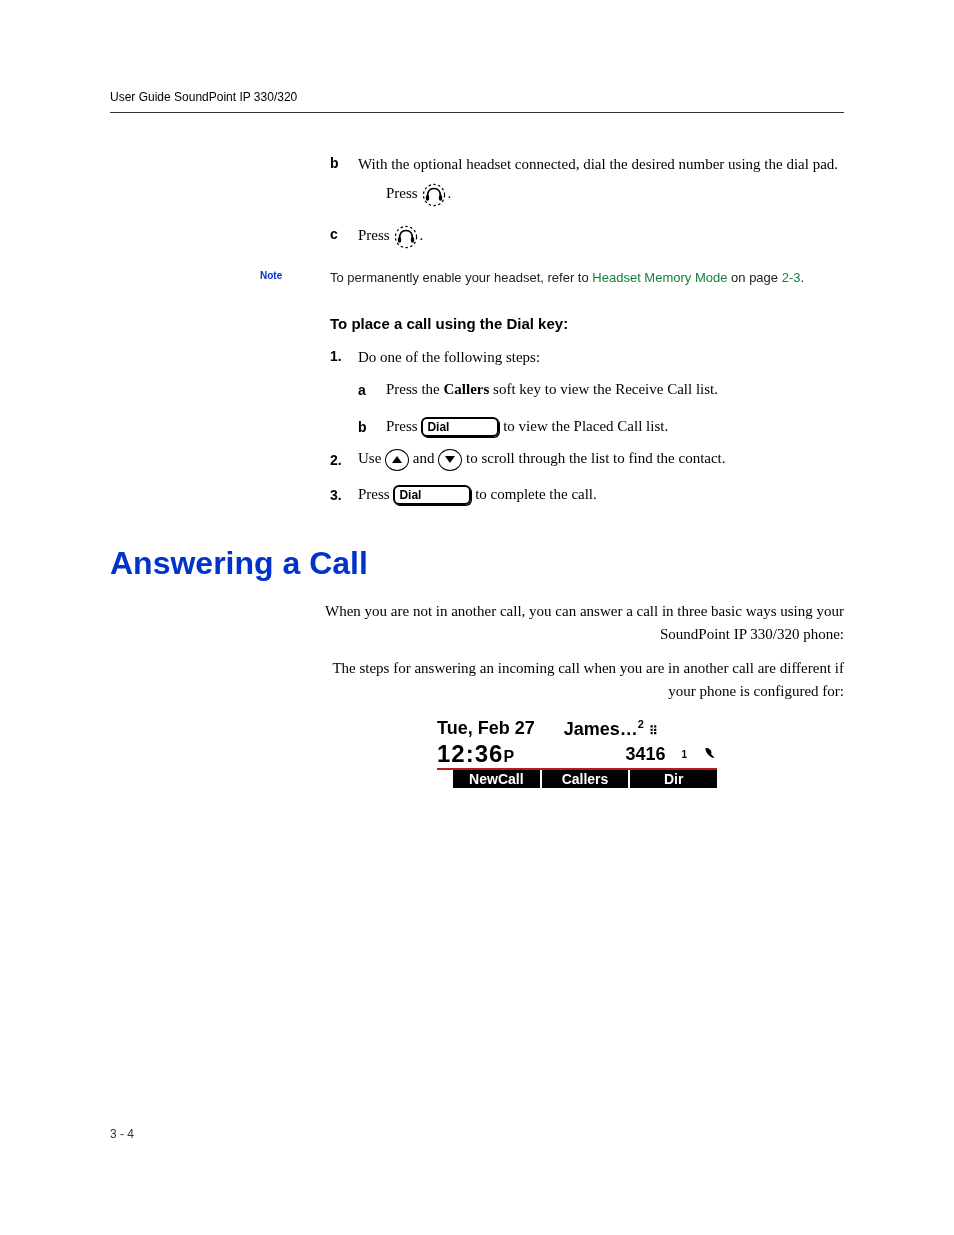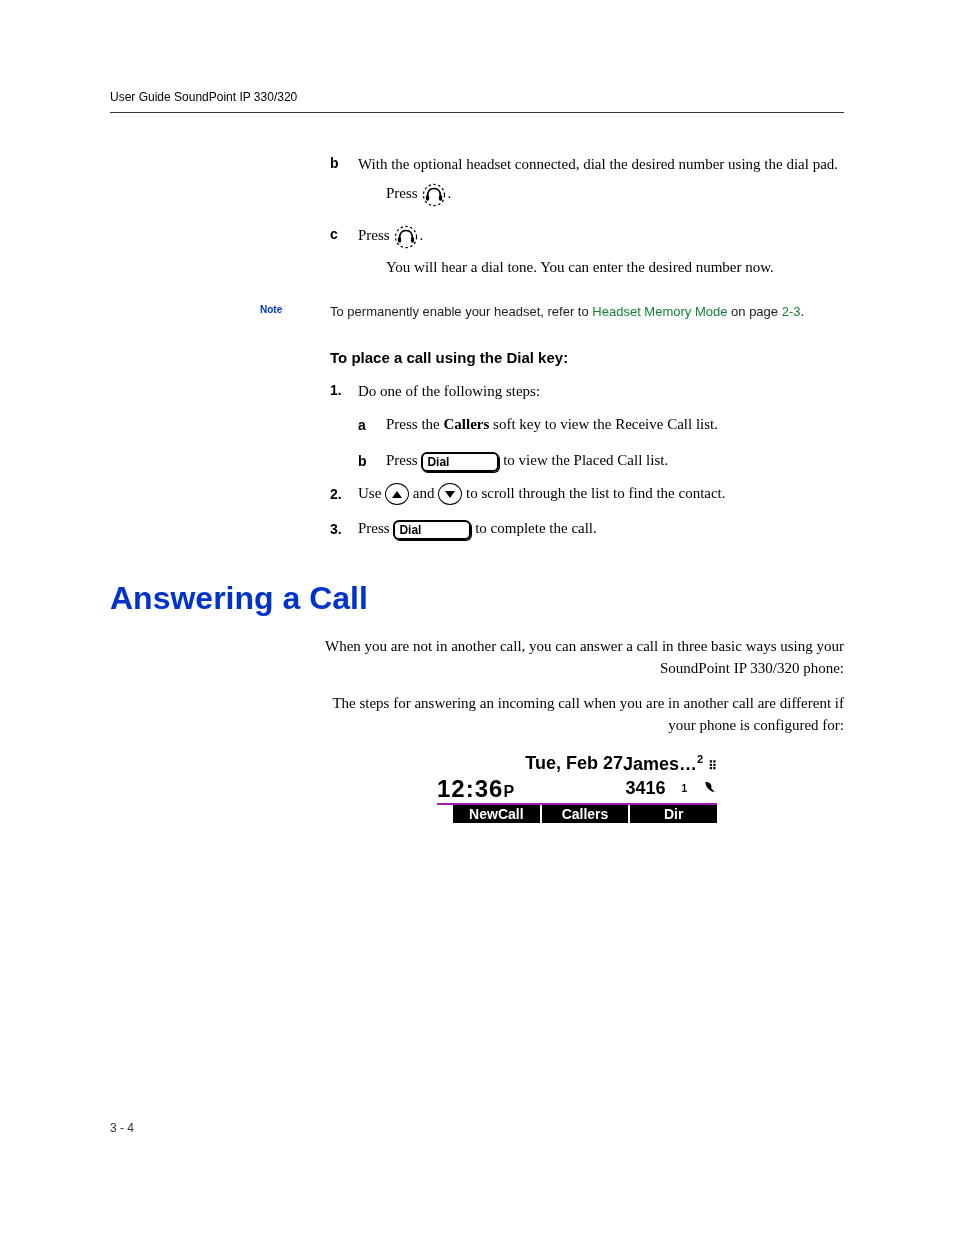--- a/index.html
+++ b/index.html
@@ -146,25 +146,26 @@
     font-family: 'Courier New', monospace;
     width: 280px;
     margin: 16px auto 0 auto;
     text-align: center;
     display: flex;
     flex-direction: column;
     align-items: center;
   }
   .phone-row1 {
     display: flex;
-    justify-content: flex-end;
+    justify-content: flex-start;
     width: 100%;
     font-size: 18px;
     font-weight: bold;
     font-family: Arial, sans-serif;
+    gap: 29px;
   }
   .phone-row2 {
     display: flex;
     justify-content: space-between;
     width: 100%;
     font-family: Arial, sans-serif;
   }
   .phone-time {
     font-size: 24px;
     font-weight: 900;
@@ -173,38 +174,38 @@
   .phone-ext {
     font-size: 18px;
     font-weight: bold;
     display: flex;
     align-items: center;
     gap: 16px;
   }
   .softkeys {
     display: flex;
     width: 100%;
-    border-top: 2px solid #a21caf;
+    border-top: 2px solid #b91c1c;
     padding-left: 16px;
   }
   .softkey {
     flex: 1;
     background: #000;
     color: #fff;
     font-family: Arial, sans-serif;
     font-weight: bold;
     font-size: 14px;
     padding: 1px 0;
     border-right: 2px solid #fff;
     text-align: center;
   }
   .softkey:last-child { border-right: none; }
   .footer {
     position: absolute;
-    bottom: 100px;
+    bottom: 94px;
     left: 110px;
     font-family: Arial, Helvetica, sans-serif;
     font-size: 12px;
     color: #333;
   }
   .sub-step {
     display: flex;
     margin: 8px 0 8px 28px;
     align-items: center;
   }
@@ -242,21 +243,20 @@
     <div class="step-body">
       <span>Press </span>
       <span class="inline-icon">
         <svg class="headset-icon" viewBox="0 0 32 32">
           <circle cx="16" cy="16" r="13" fill="none" stroke="#000" stroke-width="1.5" stroke-dasharray="3 3"></circle>
           <path d="M8 18 Q8 8 16 8 Q24 8 24 18" fill="none" stroke="#000" stroke-width="2"></path>
           <rect x="6" y="16" width="4" height="7" rx="2" fill="#000"></rect>
           <rect x="22" y="16" width="4" height="7" rx="2" fill="#000"></rect>
         </svg>
       </span><span>.</span>
-      <div class="indented">You will hear a dial tone. You can enter the desired number now.</div>
     </div>
   </div>
 </div>
 
 <div class="note-row">
   <div class="note-label">Note</div>
   <div class="note-text">
     <span>To permanently enable your headset, refer to </span><span class="link">Headset Memory Mode</span><span> on page </span><span class="link">2-3</span><span>.</span>
   </div>
 </div>

